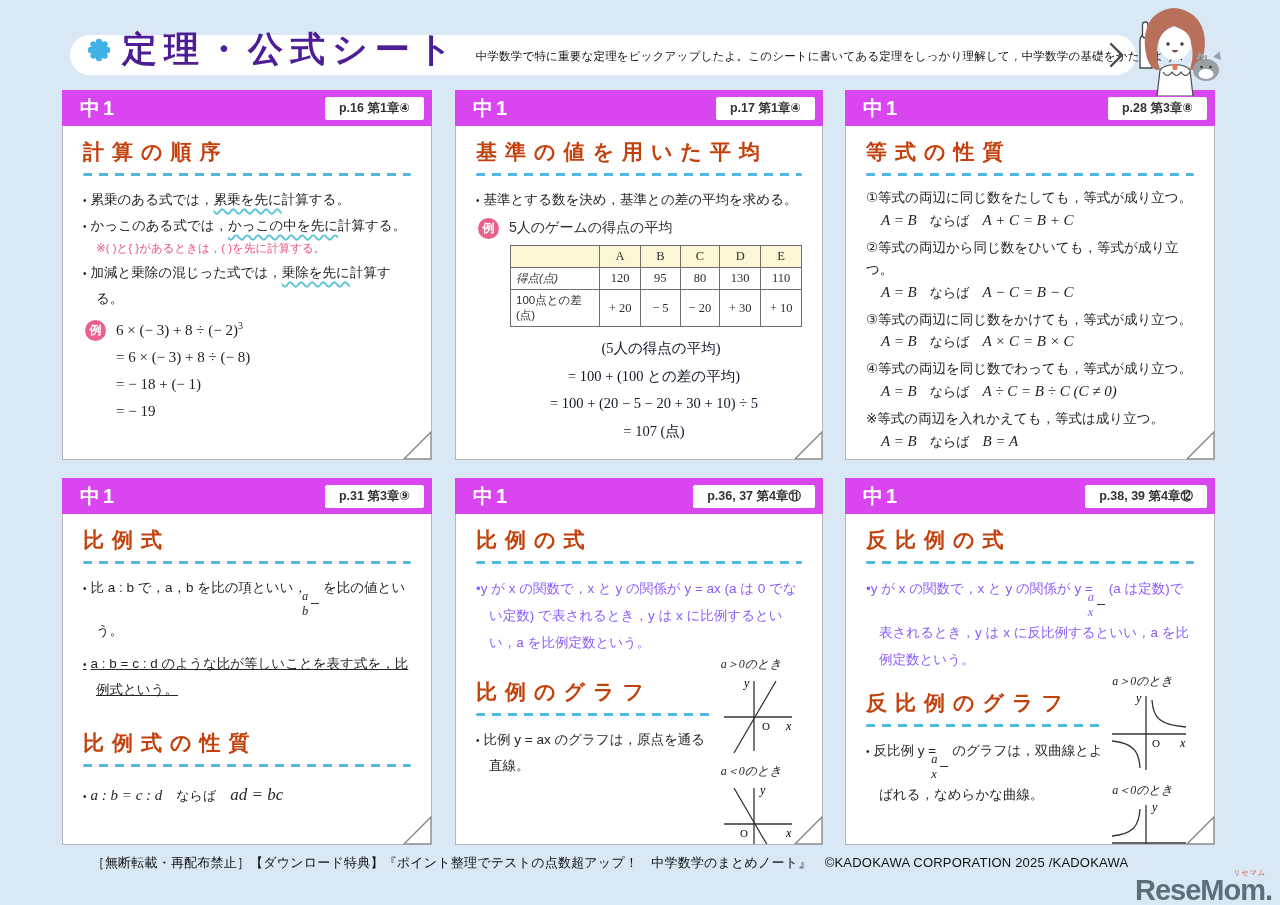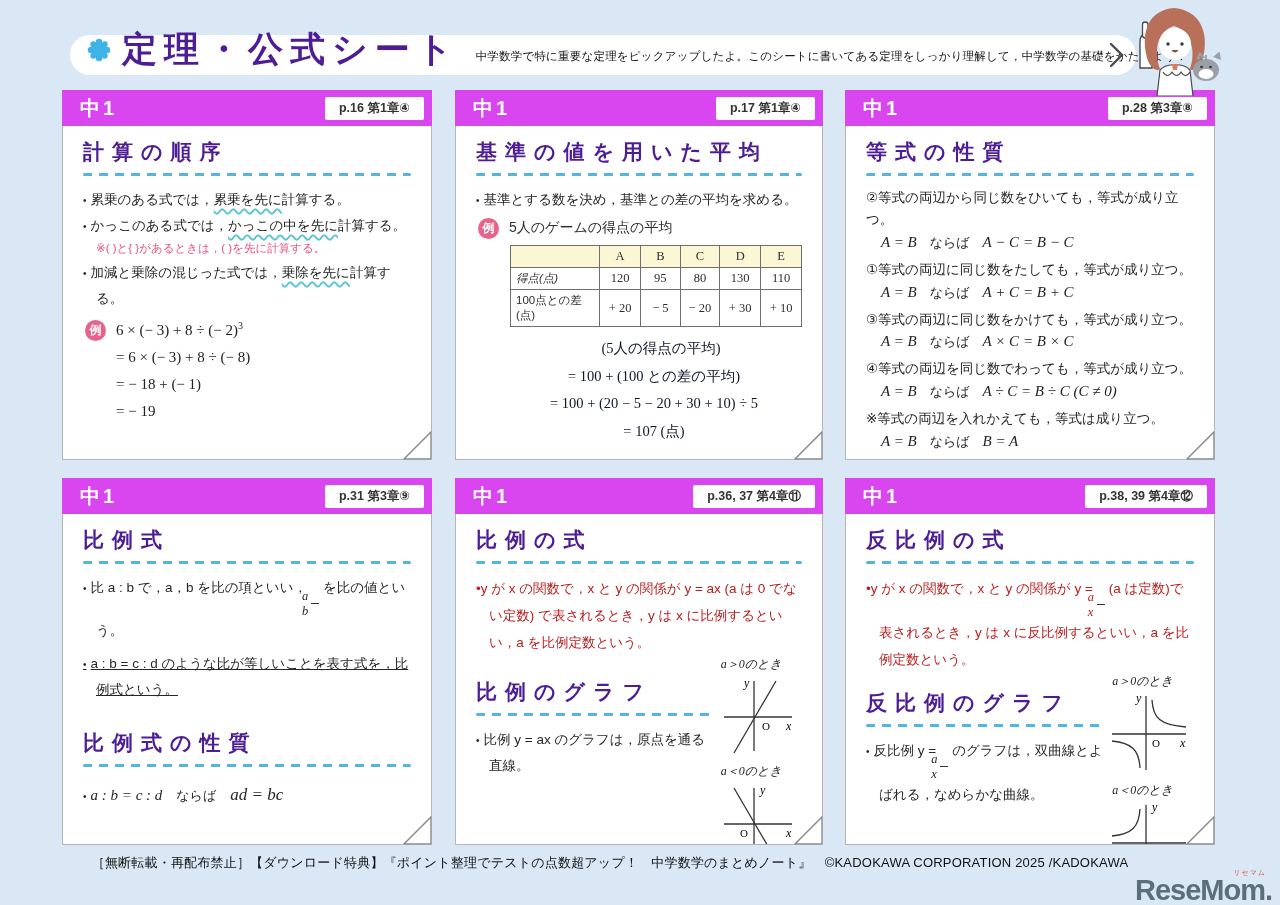--- a/index.html
+++ b/index.html
@@ -39,21 +39,21 @@
     height:36px; background:#d946ef; margin:0 -1px;
     display:flex; align-items:center; justify-content:space-between;
     padding:0 8px 0 18px;
   }
   .grade { color:#fff; font-size:20px; font-weight:bold; letter-spacing:3px; }
   .ref-badge {
     background:#fff; color:#333; font-size:12.5px; font-weight:bold;
     padding:3px 14px; border-radius:2px; white-space:nowrap;
   }
   .card-body { padding:12px 20px 0; height:calc(100% - 36px); overflow:hidden; position:relative; }
-  .sec-title { font-size:21px; font-weight:bold; color:#4c1d95; letter-spacing:8px; white-space:nowrap; }
+  .sec-title { font-size:21px; font-weight:bold; color:#c2410c; letter-spacing:8px; white-space:nowrap; }
   .dash {
     height:3px; margin:7px 0 11px; border-radius:2px;
     background:repeating-linear-gradient(90deg,#53b6e0 0 9px,transparent 9px 16px);
   }
   .b { font-size:13.5px; line-height:1.95; color:#262626; padding-left:13px; text-indent:-13px; }
   .b .dot { font-size:10px; margin-right:4px; color:#262626; }
   .wavy {
     text-decoration:underline; text-decoration-style:wavy;
     text-decoration-color:#58c4d6; text-decoration-thickness:1.5px; text-underline-offset:4px;
   }
@@ -93,21 +93,21 @@
   .frac .num { border-bottom:1px solid #333; padding:0 4px 0px; }
   .frac .den { padding-top:1px; }
 
   
   .split { display:flex; justify-content:space-between; }
   .split .lcol { width:252px; }
   .gcol { width:92px; display:flex; flex-direction:column; align-items:center; margin-top:-6px; }
   .gcap { font-size:12px; color:#222; align-self:flex-start; margin:6px 0 0 6px; white-space:nowrap; }
   .gsvg { display:block; }
 
-  .para { font-size:13.5px; line-height:2.0; color:#b91c1c; padding-left:13px; text-indent:-13px; }
+  .para { font-size:13.5px; line-height:2.0; color:#8b5cf6; padding-left:13px; text-indent:-13px; }
 
   
   .fold { position:absolute; right:-1px; bottom:-1px; width:30px; height:30px; }
 
   
   .footer {
     position:absolute; left:0; bottom:33px; width:1220px; text-align:center;
     font-size:13px; color:#111; letter-spacing:0.2px;
   }
   .logo { position:absolute; right:8px; bottom:0px; line-height:1; }
@@ -249,26 +249,26 @@
 
 <div class="card" style="left:845px; top:90px; width:370px; height:370px;">
   <div class="card-head">
     <span class="grade">中1</span>
     <span class="ref-badge">p.28 第3章⑧</span>
   </div>
   <div class="card-body">
     <div class="sec-title">等式の性質</div>
     <div class="dash"></div>
     <div>
+      <div class="eq-text">①等式の両辺に同じ数をたしても，等式が成り立つ。</div>
+      <div class="eq-formula"><span class="m">A = B</span><span class="jp">ならば</span><span class="m">A + C = B + C</span></div>
+    </div>
+    <div>
       <div class="eq-text">②等式の両辺から同じ数をひいても，等式が成り立つ。</div>
       <div class="eq-formula"><span class="m">A = B</span><span class="jp">ならば</span><span class="m">A − C = B − C</span></div>
-    </div>
-    <div>
-      <div class="eq-text">①等式の両辺に同じ数をたしても，等式が成り立つ。</div>
-      <div class="eq-formula"><span class="m">A = B</span><span class="jp">ならば</span><span class="m">A + C = B + C</span></div>
     </div>
     <div>
       <div class="eq-text">③等式の両辺に同じ数をかけても，等式が成り立つ。</div>
       <div class="eq-formula"><span class="m">A = B</span><span class="jp">ならば</span><span class="m">A × C = B × C</span></div>
     </div>
     <div>
       <div class="eq-text">④等式の両辺を同じ数でわっても，等式が成り立つ。</div>
       <div class="eq-formula"><span class="m">A = B</span><span class="jp">ならば</span><span class="m">A ÷ C = B ÷ C (C ≠ 0)</span></div>
     </div>
     <div>

